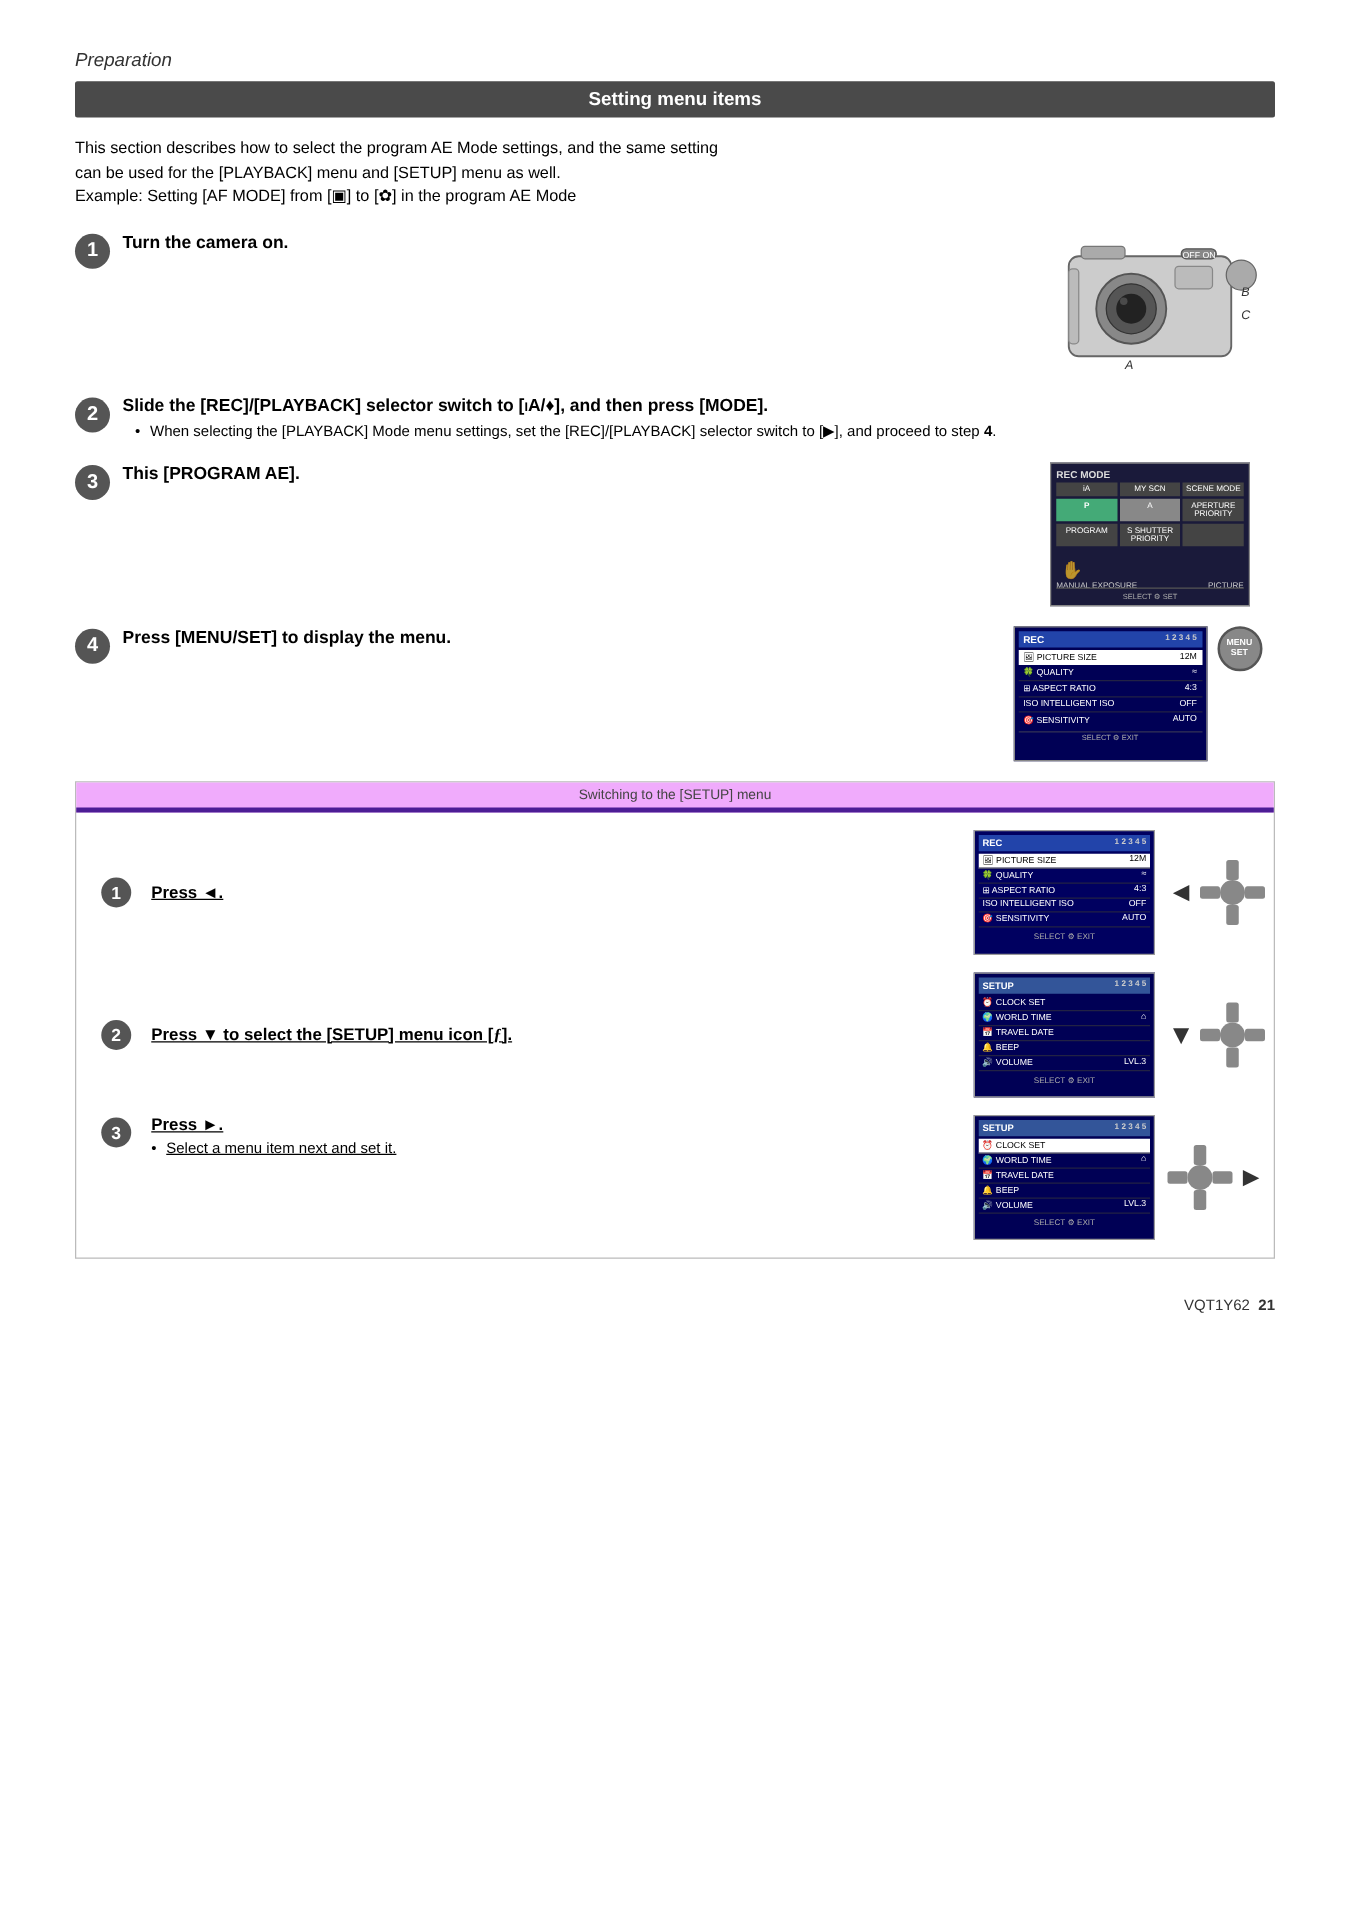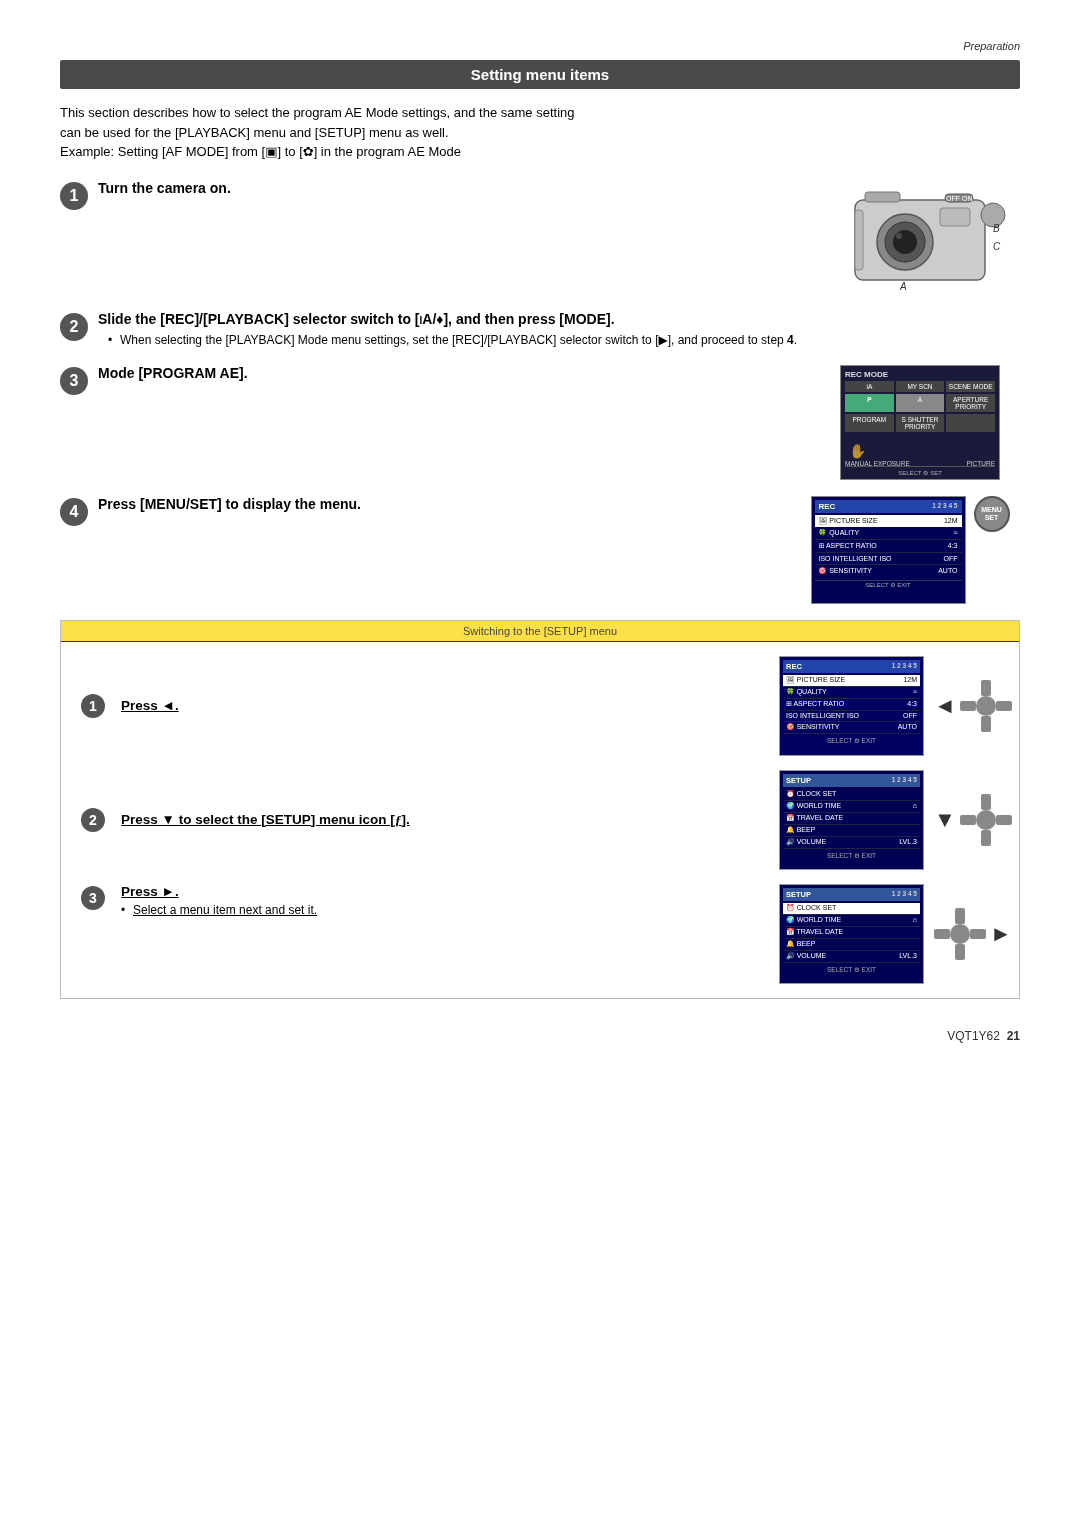--- a/index.html
+++ b/index.html
@@ -6,23 +6,22 @@
     body {
       font-family: Arial, Helvetica, sans-serif;
       font-size: 13px;
       background: #fff;
       color: #000;
       width: 1080px;
       min-height: 1526px;
       padding: 40px 60px 60px 60px;
     }
     .page-header {
-      text-align: right;
       font-style: italic;
-      font-size: 11px;
+      font-size: 15px;
       color: #333;
       margin-bottom: 8px;
     }
     .section-title {
       background: #4a4a4a;
       color: #fff;
       text-align: center;
       font-size: 15px;
       font-weight: bold;
       padding: 6px 0;
@@ -74,22 +73,22 @@
     
     .switching-box {
       border: 1px solid #bbb;
       margin-top: 10px;
     }
     .switching-label {
       text-align: center;
       font-size: 11px;
       color: #444;
       padding: 4px 0;
-      background: #fde047;
-      border-bottom: 1px solid #4c1d95;
+      background: #f0abfc;
+      border-bottom: 4px solid #4c1d95;
     }
     .inner-step-area {
       padding: 14px 20px;
       display: flex;
       flex-direction: column;
       gap: 14px;
     }
     .inner-step {
       display: flex;
       align-items: center;
@@ -285,21 +284,21 @@
       </div>
     </div>
   </div>
   <div class="step-image-area" style="width:120px;"></div>
 </div>
 
 <div class="step-row">
   <div class="step-left">
     <div class="step-num">3</div>
     <div class="step-content">
-      <div class="step-title">Mode [PROGRAM AE].</div>
+      <div class="step-title">This [PROGRAM AE].</div>
     </div>
   </div>
 
   <div class="step-image-area" style="width:200px; align-items:flex-start;">
     <div style="width:160px; height:115px; border:1px solid #888; background:#1a1a3a; color:#fff; font-size:7px; padding:4px; position:relative;">
       <div style="font-size:8px; font-weight:bold; margin-bottom:2px; color:#ddd;">REC MODE</div>
       <div style="display:grid; grid-template-columns:1fr 1fr 1fr; gap:2px; font-size:6.5px;">
         <div style="background:#444; padding:2px; text-align:center;">iA</div>
         <div style="background:#444; padding:2px; text-align:center;">MY SCN</div>
         <div style="background:#444; padding:2px; text-align:center;">SCENE MODE</div>

